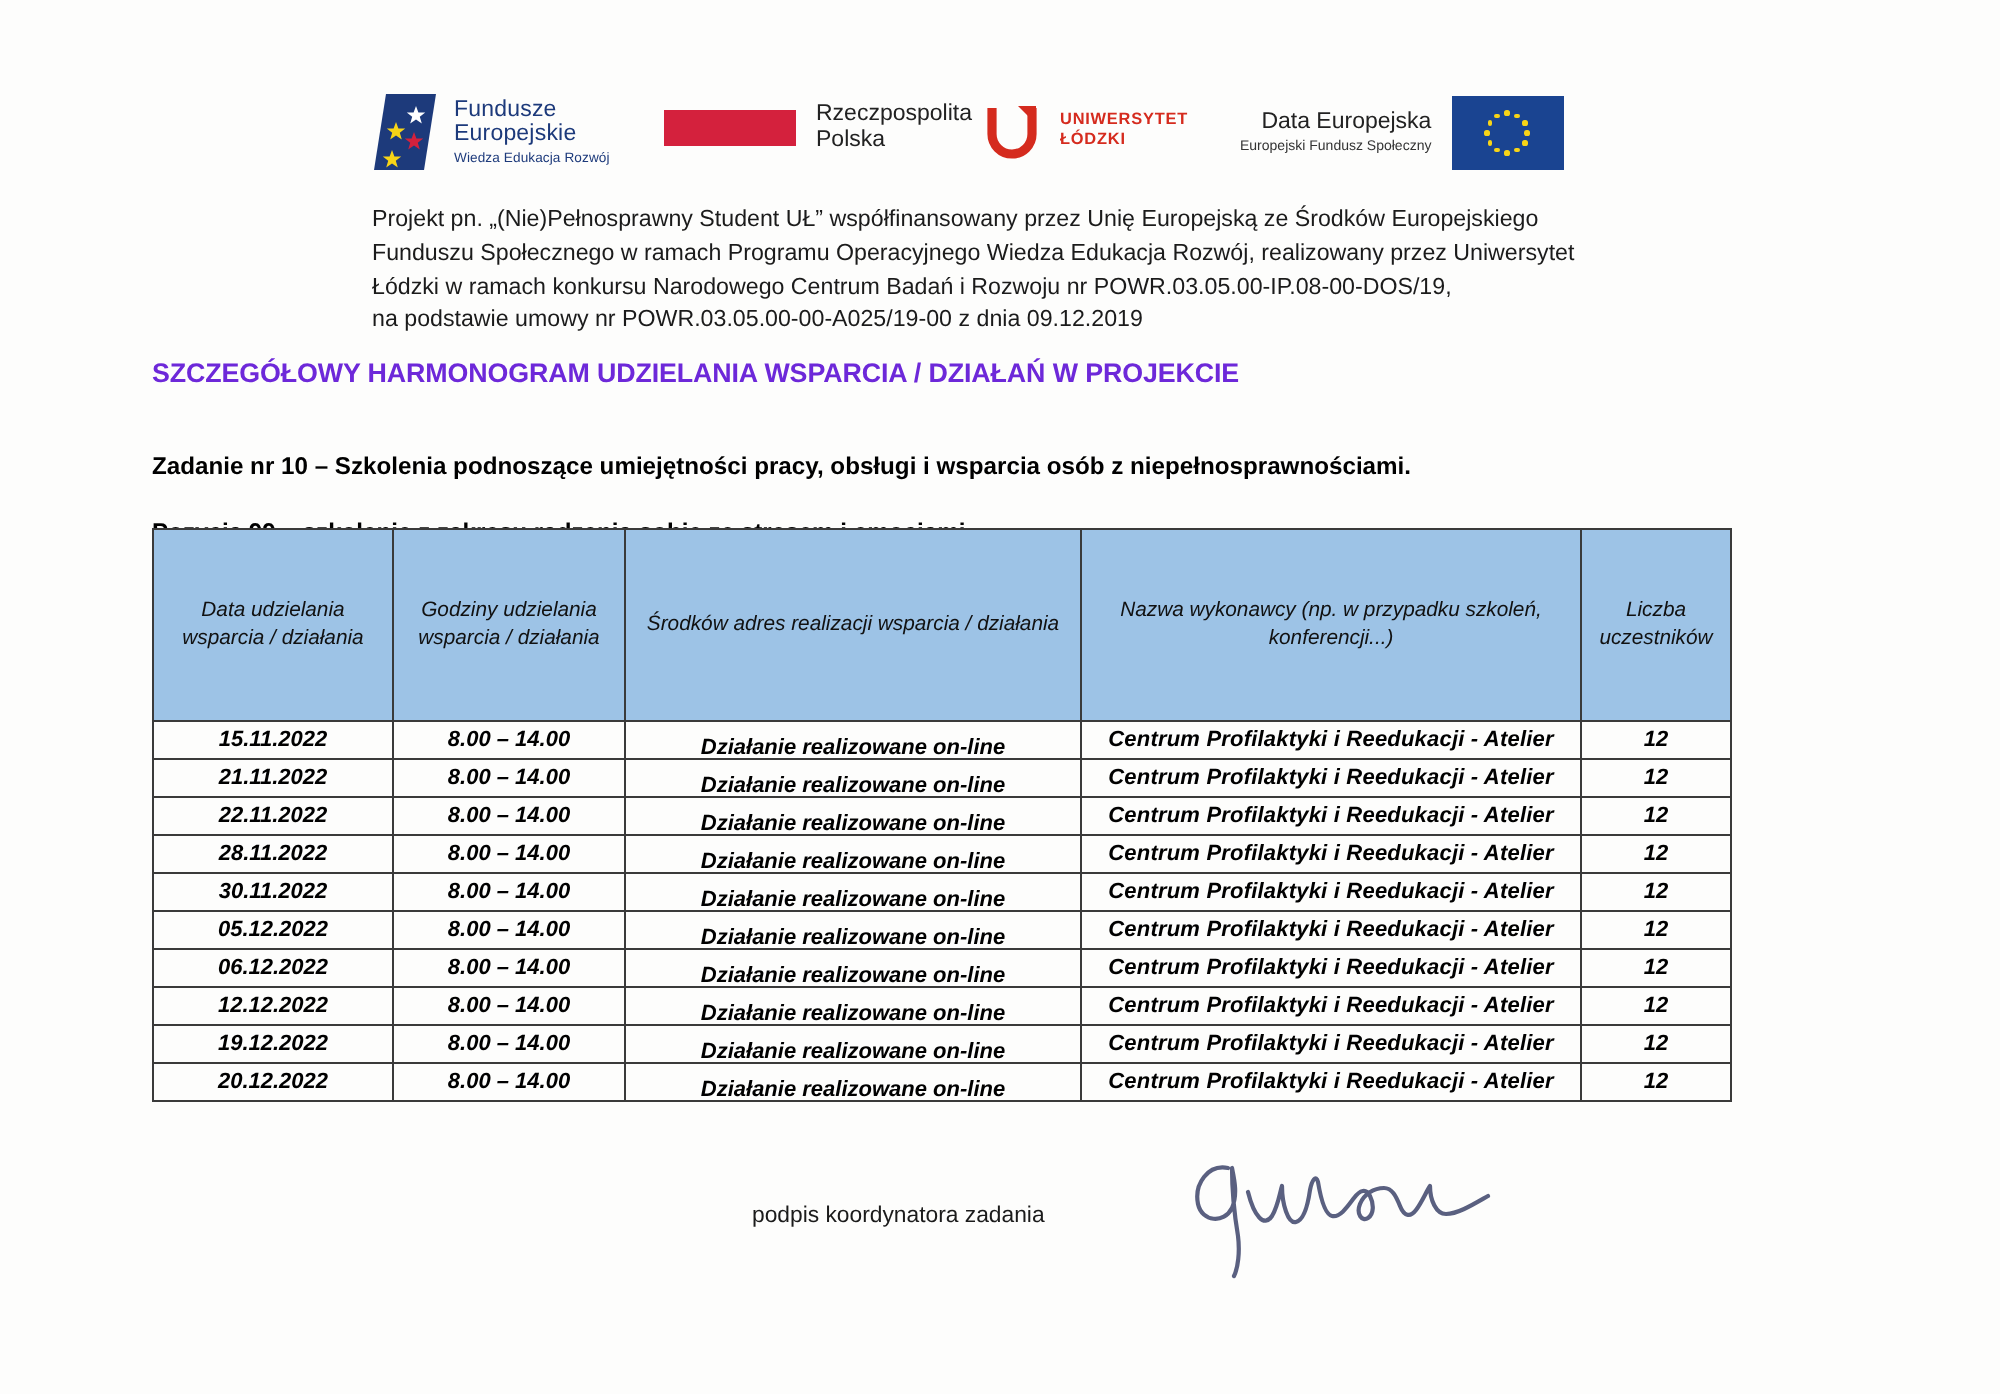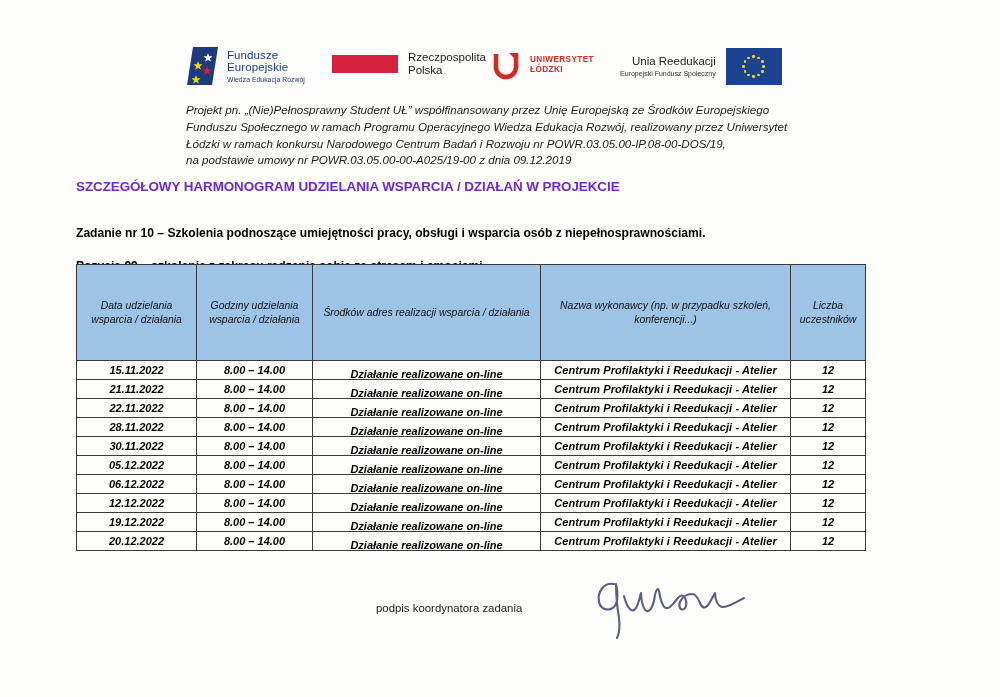--- a/index.html
+++ b/index.html
@@ -116,21 +116,20 @@
 
   
   .project-desc {
     position: absolute;
     left: 186px;
     top: 102px;
     width: 600px;
     font-size: 11.6px;
     line-height: 1.45;
     color: #1b1b1b;
-    font-style: italic;
   }
   .project-desc div { white-space: nowrap; }
 
   
   .doc-title {
     position: absolute;
     left: 76px;
     top: 179px;
     font-size: 13.4px;
     font-weight: bold;
@@ -253,21 +252,21 @@
   <div class="logo logo-rp">
     <div class="rp-flag"></div>
     <div class="rp-text">
       <div>Rzeczpospolita</div>
       <div>Polska</div>
     </div>
   </div>
 
   <div class="logo logo-ue">
     <div class="ue-text">
-      <div class="ue-t1">Unia Reedukacji</div>
+      <div class="ue-t1">Data Europejska</div>
       <div class="ue-t2">Europejski Fundusz Społeczny</div>
     </div>
     <div class="ue-flag">
       <div class="ue-stars" id="eu-stars">
           <i style="left: 10.7px; top: 0.7px;"></i>
           <i style="left: 15.7px; top: 2.03975px;"></i>
           <i style="left: 19.3603px; top: 5.7px;"></i>
           <i style="left: 20.7px; top: 10.7px;"></i>
           <i style="left: 19.3603px; top: 15.7px;"></i>
           <i style="left: 15.7px; top: 19.3603px;"></i>

